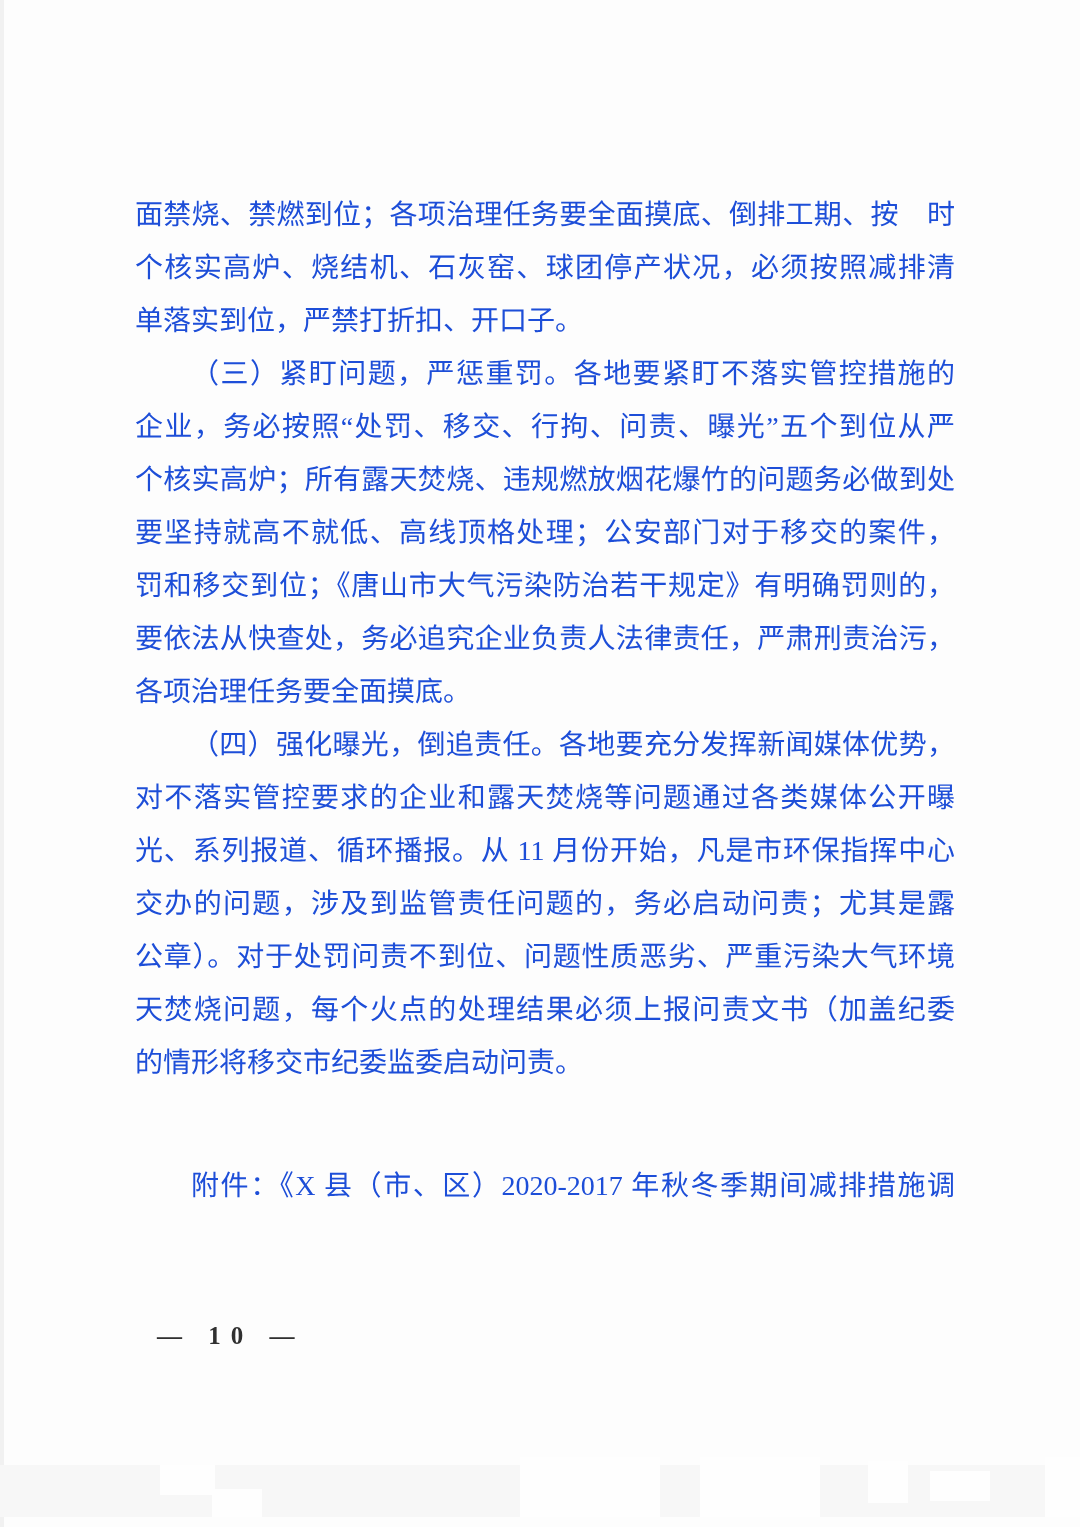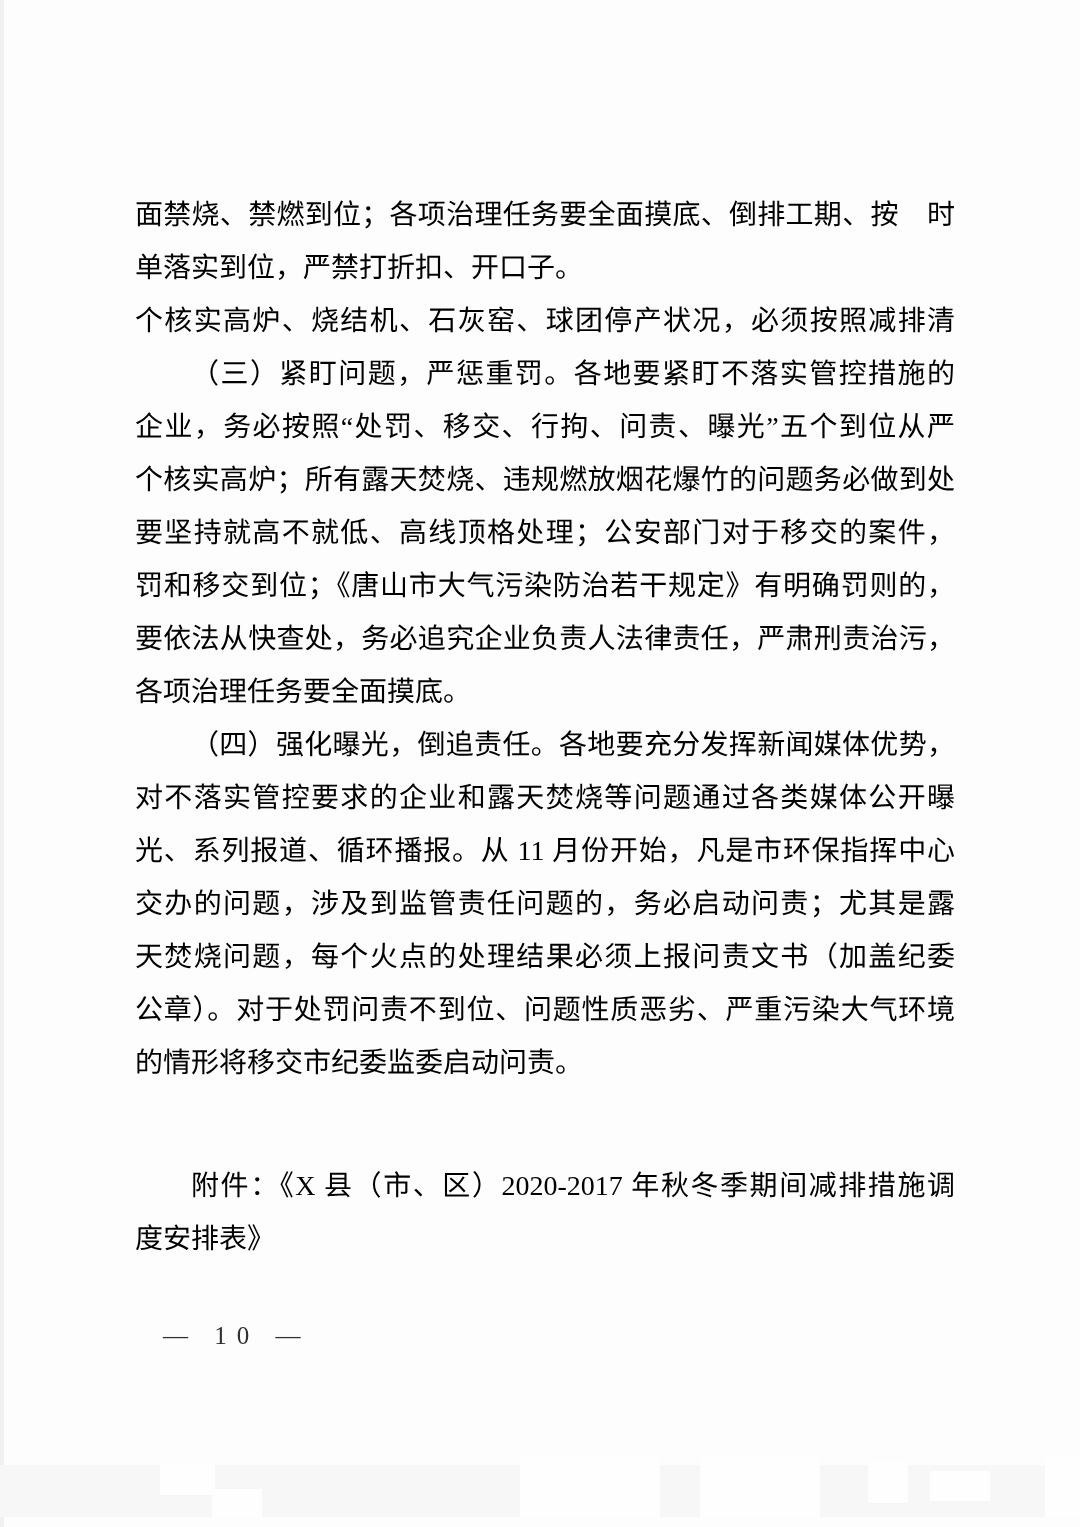--- a/index.html
+++ b/index.html
@@ -21,40 +21,41 @@
     position: absolute;
     left: 0; top: 0; bottom: 0;
     width: 4px;
     background: #f1f1f1;
   }
   .text-block {
     position: absolute;
     left: 135px;
     top: 188px;
     width: 820px;
-    color: #000000;
+    color: #1d4ed8;
     font-size: 28px;
     line-height: 53px;
   }
   .paragraph { margin: 0; }
   .paragraph.spaced { margin-top: 70px; }
   .line {
     text-align: justify;
     text-align-last: justify;
   }
   .line.indent { text-indent: 2em; }
   .line.last { text-align-last: left; }
   .page-number {
     position: absolute;
-    left: 163px;
+    left: 157px;
     top: 1322px;
     color: #303030;
     font-size: 25px;
     letter-spacing: 10px;
     white-space: nowrap;
+    font-weight: bold;
   }
   
   .scan-band {
     position: absolute;
     left: 0;
     bottom: 10px;
     width: 1080px;
     height: 52px;
     background: #f7f7f7;
   }
@@ -71,44 +72,43 @@
   .blob.b7 { left: 1045px; top: -8px; width: 35px; height: 60px; }
 </style>
 </head>
 <body>
 
 <div class="page">
 
   <div class="text-block">
       <div class="paragraph">
         <div class="line">面禁烧、禁燃到位；各项治理任务要全面摸底、倒排工期、按　时</div>
+        <div class="line">个核实高炉、烧结机、石灰窑、球团停产状况，必须按照减排清</div>
         <div class="line last">单落实到位，严禁打折扣、开口子。</div>
-        <div class="line">个核实高炉、烧结机、石灰窑、球团停产状况，必须按照减排清</div>
       </div>
       <div class="paragraph">
         <div class="line indent">（三）紧盯问题，严惩重罚。各地要紧盯不落实管控措施的</div>
         <div class="line">企业，务必按照“处罚、移交、行拘、问责、曝光”五个到位从严</div>
         <div class="line">个核实高炉；所有露天焚烧、违规燃放烟花爆竹的问题务必做到处</div>
         <div class="line">要坚持就高不就低、高线顶格处理；公安部门对于移交的案件，</div>
         <div class="line">罚和移交到位；《唐山市大气污染防治若干规定》有明确罚则的，</div>
         <div class="line">要依法从快查处，务必追究企业负责人法律责任，严肃刑责治污，</div>
         <div class="line last">各项治理任务要全面摸底。</div>
       </div>
       <div class="paragraph">
         <div class="line indent">（四）强化曝光，倒追责任。各地要充分发挥新闻媒体优势，</div>
         <div class="line">对不落实管控要求的企业和露天焚烧等问题通过各类媒体公开曝</div>
         <div class="line">光、系列报道、循环播报。从 11 月份开始，凡是市环保指挥中心</div>
         <div class="line">交办的问题，涉及到监管责任问题的，务必启动问责；尤其是露</div>
+        <div class="line">公章）。对于处罚问责不到位、问题性质恶劣、严重污染大气环境</div>
         <div class="line">天焚烧问题，每个火点的处理结果必须上报问责文书（加盖纪委</div>
-        <div class="line">公章）。对于处罚问责不到位、问题性质恶劣、严重污染大气环境</div>
         <div class="line last">的情形将移交市纪委监委启动问责。</div>
       </div>
       <div class="paragraph spaced">
         <div class="line indent">附件：《X 县（市、区）2020-2017 年秋冬季期间减排措施调</div>
-        <div class="line last">度安排表》</div>
       </div>
     </div>
 
   <div class="page-number">— 10 —</div>
 
   <div class="scan-band">
     <div class="blob b1"></div>
     <div class="blob b2"></div>
     <div class="blob b3"></div>
     <div class="blob b4"></div>

